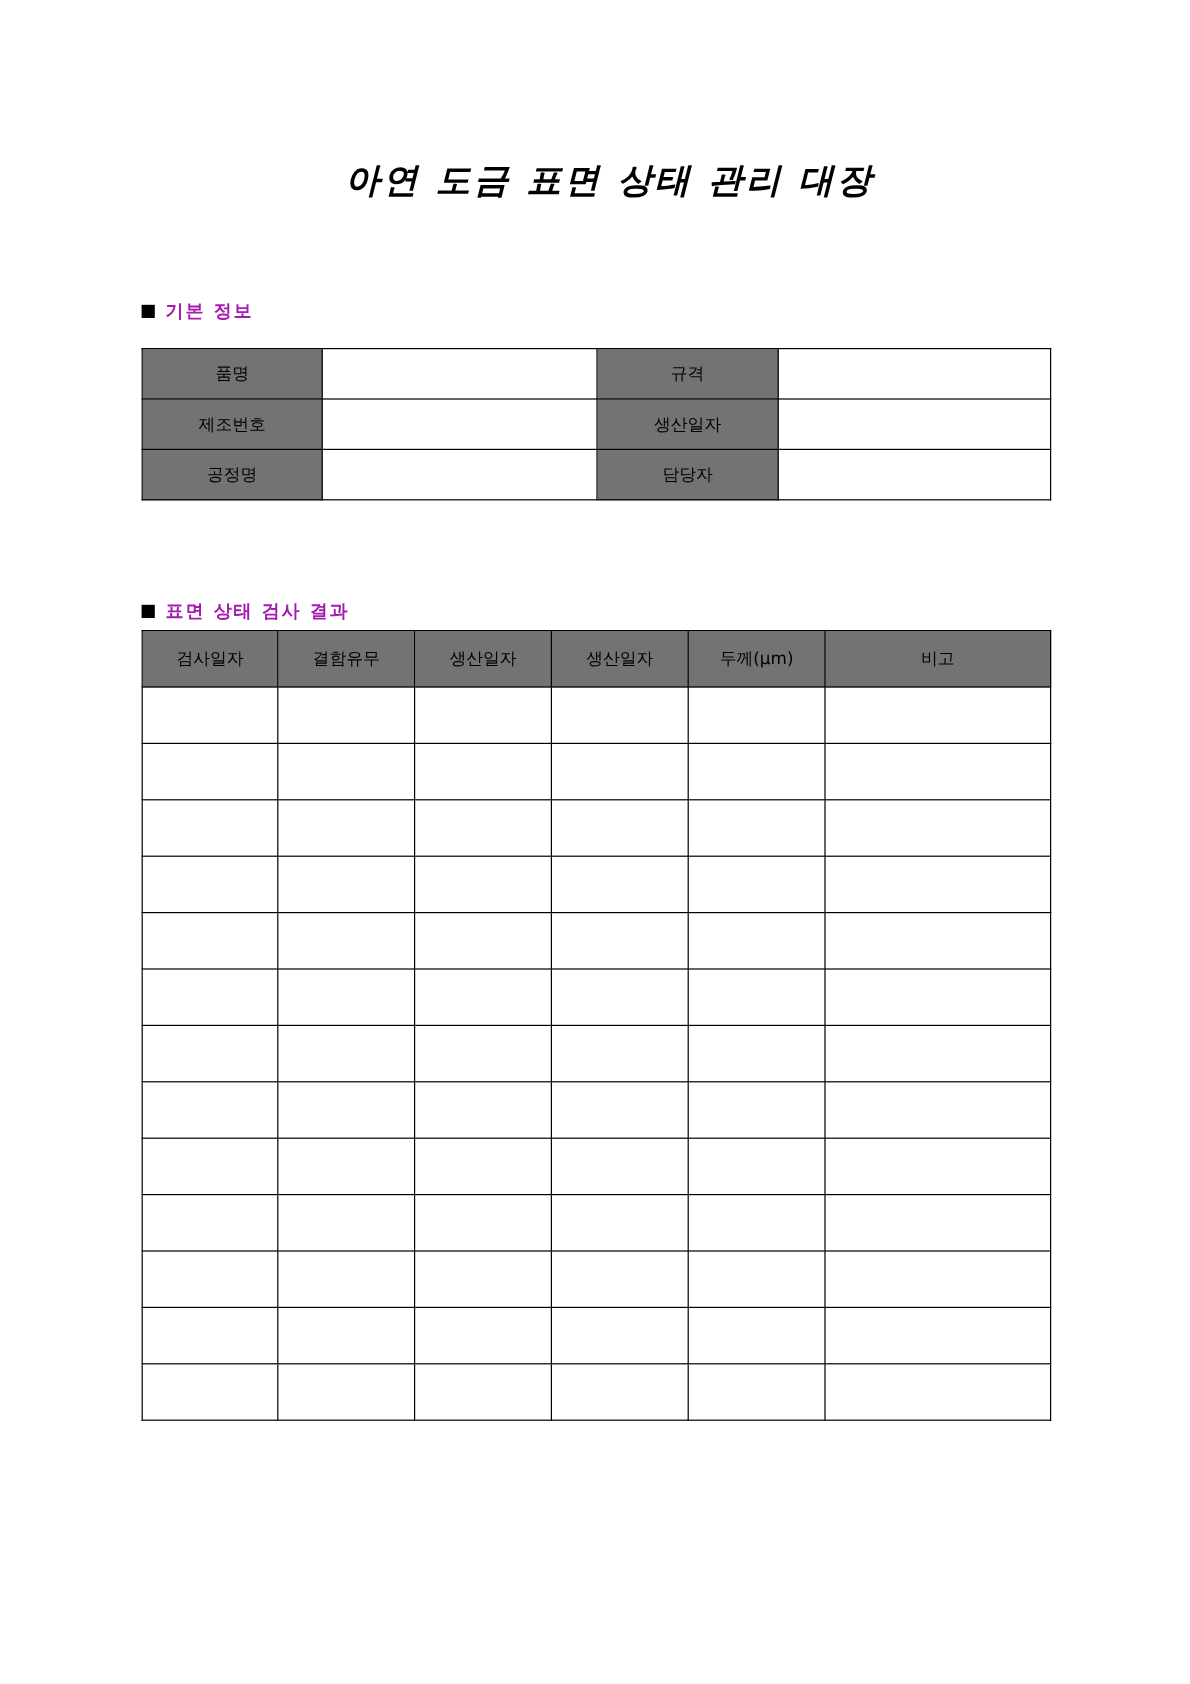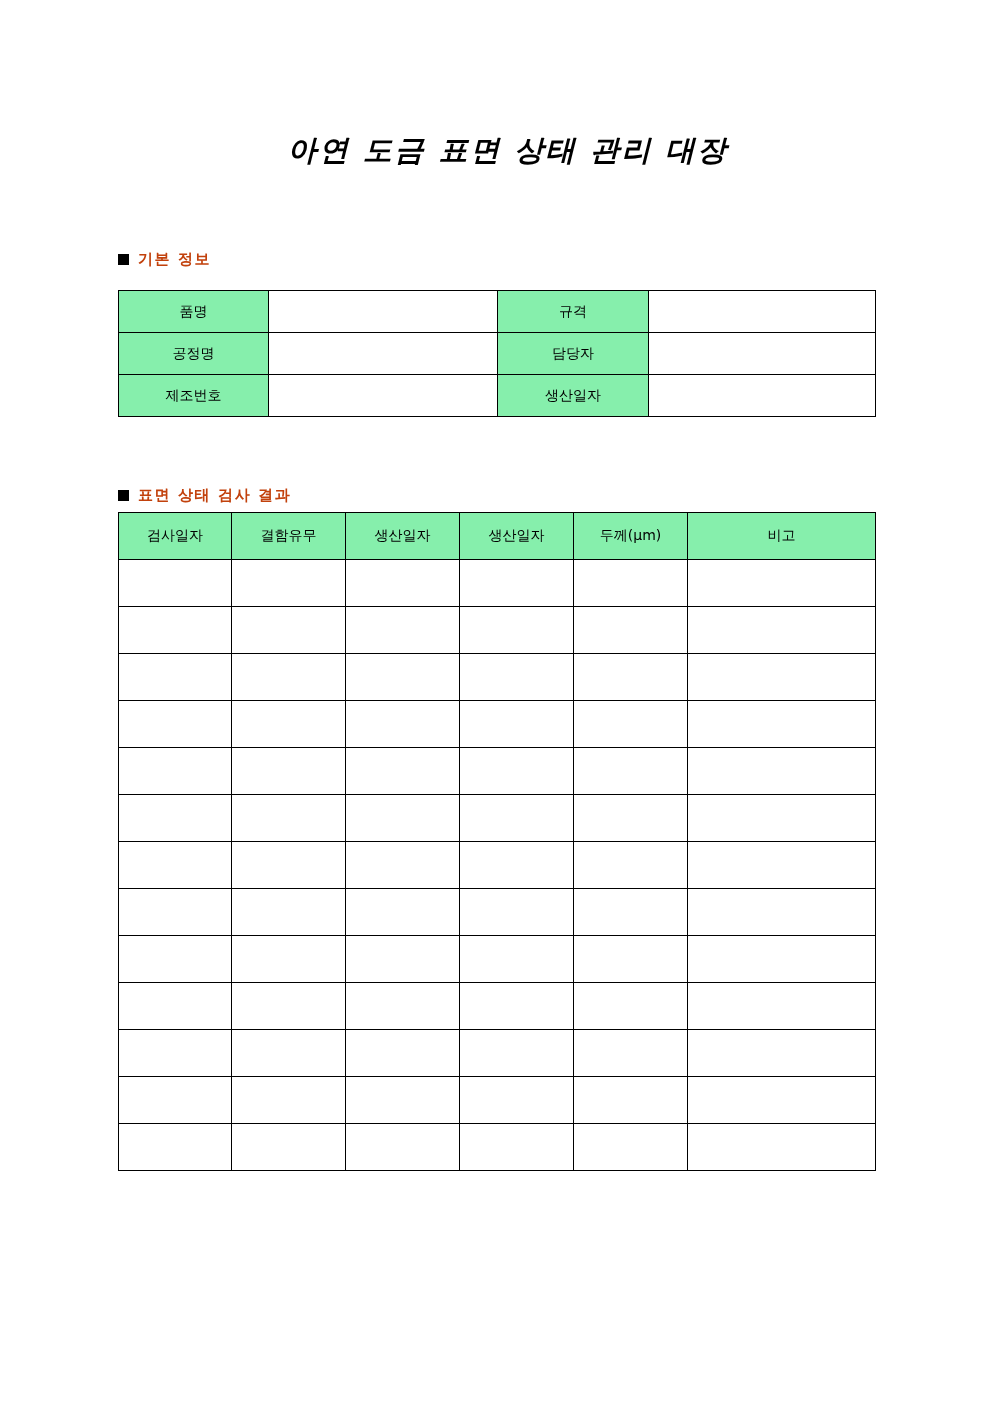--- a/index.html
+++ b/index.html
@@ -44,31 +44,31 @@
   
   .section-heading {
     position: absolute;
     left: 118px;
     display: flex;
     align-items: center;
     gap: 9px;
     font-size: 15px;
     font-weight: bold;
     letter-spacing: 1.6px;
-    color: #c2410c;
+    color: #a21caf;
   }
   .section-heading .bullet {
     display: inline-block;
     width: 11px;
     height: 11px;
     background: #000000;
     flex: 0 0 auto;
   }
   #heading-basic-info { top: 250px; }
-  #heading-inspection-results { top: 486px; }
+  #heading-inspection-results { top: 500px; }
 
   
   table.doc-table {
     position: absolute;
     border-collapse: collapse;
     table-layout: fixed;
     background: #ffffff;
   }
   table.doc-table td,
   table.doc-table th {
@@ -76,41 +76,41 @@
     font-size: 14px;
     font-weight: normal;
     color: #000000;
     text-align: center;
     vertical-align: middle;
     padding: 0;
     background: #ffffff;
   }
   table.doc-table .label-cell,
   table.doc-table th {
-    background: #86efac;
+    background: #737373;
   }
 
   
   #table-basic-info {
     left: 118px;
     top: 290px;
     width: 757px;
   }
   #table-basic-info td {
     height: 41px;
   }
   #table-basic-info col.c-label-1 { width: 150px; }
   #table-basic-info col.c-value-1 { width: 229px; }
   #table-basic-info col.c-label-2 { width: 151px; }
   #table-basic-info col.c-value-2 { width: 227px; }
 
   
   #table-inspection-results {
     left: 118px;
-    top: 512px;
+    top: 525px;
     width: 757px;
   }
   #table-inspection-results th {
     height: 46px;
   }
   #table-inspection-results tbody td {
     height: 46px;
   }
   #table-inspection-results col.c-date   { width: 113px; }
   #table-inspection-results col.c-pos    { width: 114px; }
@@ -139,29 +139,29 @@
         <col class="c-value-2">
     </colgroup>
     <tbody>
       <tr>
         <td class="label-cell">품명</td>
         <td></td>
         <td class="label-cell">규격</td>
         <td></td>
       </tr>
       <tr>
+        <td class="label-cell">제조번호</td>
+        <td></td>
+        <td class="label-cell">생산일자</td>
+        <td></td>
+      </tr>
+      <tr>
         <td class="label-cell">공정명</td>
         <td></td>
         <td class="label-cell">담당자</td>
-        <td></td>
-      </tr>
-      <tr>
-        <td class="label-cell">제조번호</td>
-        <td></td>
-        <td class="label-cell">생산일자</td>
         <td></td>
       </tr>
     </tbody>
   </table>
 
   <div class="section-heading" id="heading-inspection-results">
     <span class="bullet"></span>
     <span>표면 상태 검사 결과</span>
   </div>
 

